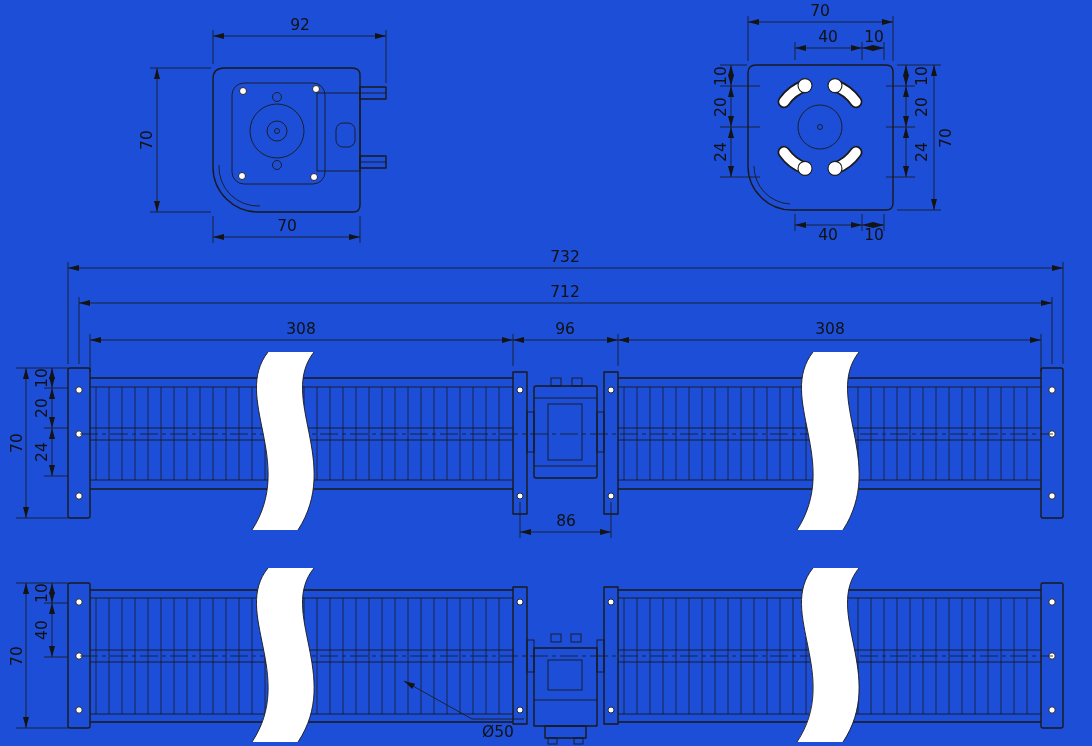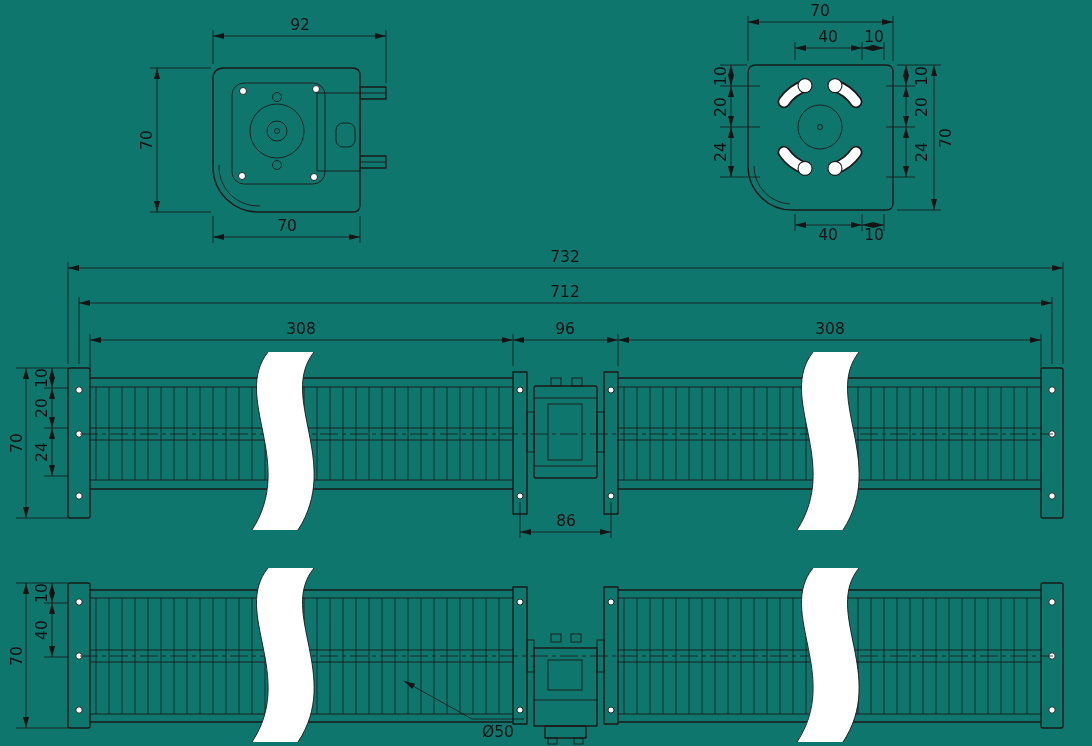--- a/index.html
+++ b/index.html
@@ -1,16 +1,16 @@
 <!DOCTYPE html>
 <html><head>
 <meta charset="utf-8">
 <style>
   html,body{margin:0;padding:0;background:#fff}
-  .stage{width:1092px;height:746px;background:#0f766e;position:relative;font-family:"DejaVu Sans",sans-serif}
+  .stage{width:1092px;height:746px;background:#1d4ed8;position:relative;font-family:"DejaVu Sans",sans-serif}
   .ol{fill:none;stroke:#1a1a1a;stroke-width:1.4;stroke-linejoin:round}
   .thin{fill:none;stroke:#1a1a1a;stroke-width:0.9}
   .blade{fill:none;stroke:#1a1a1a;stroke-width:0.75}
   .dim{fill:none;stroke:#1a1a1a;stroke-width:0.85}
   .cl{fill:none;stroke:#1a1a1a;stroke-width:0.8;stroke-dasharray:18 4 4 4}
   .wfill{fill:#ffffff;stroke:none}
   .slot-o{fill:none;stroke:#1a1a1a;stroke-width:13;stroke-linecap:round}
   .slot-i{fill:none;stroke:#ffffff;stroke-width:9.5;stroke-linecap:round}
   .bulge{fill:#ffffff;stroke:#1a1a1a;stroke-width:1.1}
   .hole{fill:#ffffff;stroke:#1a1a1a;stroke-width:0.9}

